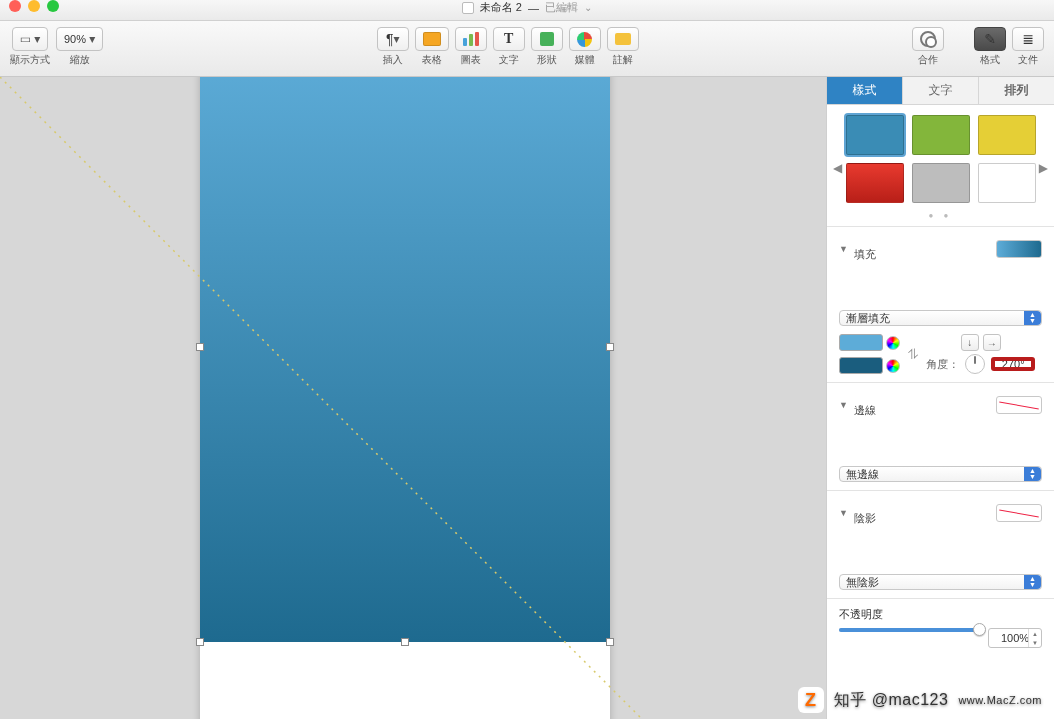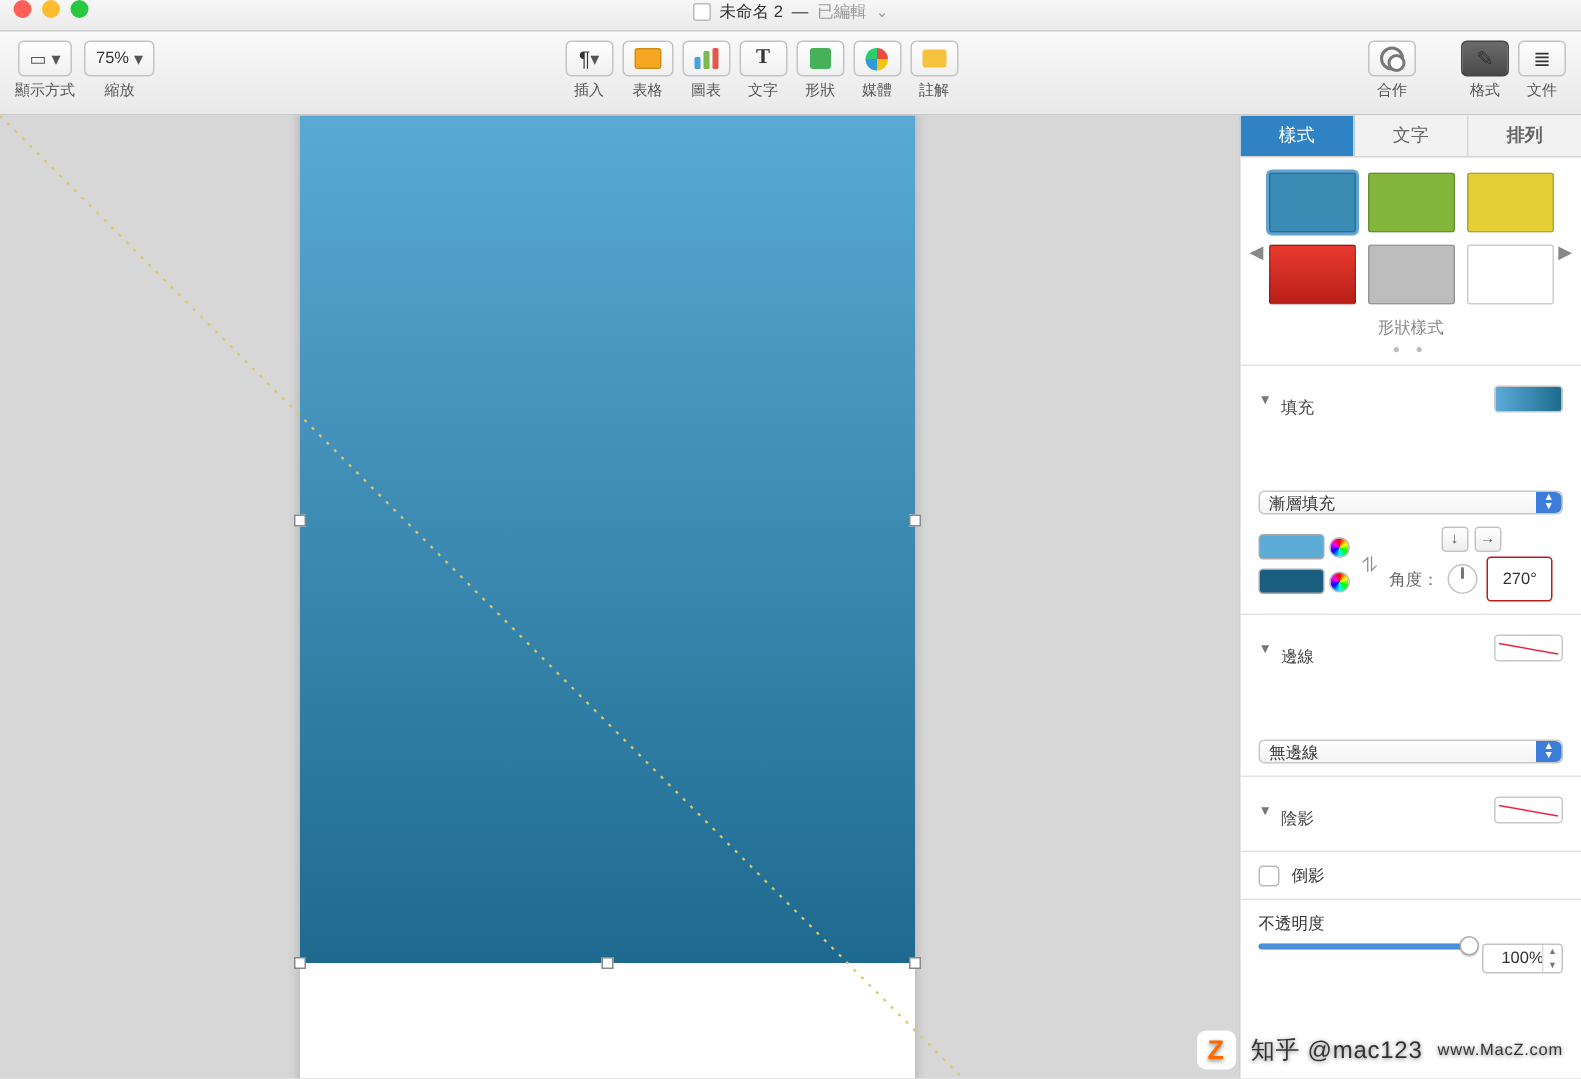--- a/index.html
+++ b/index.html
@@ -98,21 +98,21 @@
 .stop-dark{background:#1a5d7e;}
 .ring{width:14px;height:14px;border-radius:50%;background:conic-gradient(red,yellow,lime,cyan,blue,magenta,red);border:1px solid #bbb;}
 .swap{font-size:14px;color:#888;}
 .angle-block{display:flex;flex-direction:column;align-items:center;gap:3px;}
 .angle-top{display:flex;align-items:center;gap:4px;}
 .mini-btn{width:18px;height:17px;border:1px solid #c3c3c3;border-radius:3px;background:linear-gradient(#fff,#eee);display:flex;align-items:center;justify-content:center;font-size:10px;color:#555;}
 .angle-row{display:flex;align-items:center;gap:6px;}
 .angle-label{color:#666;}
 .angle-dial{width:20px;height:20px;border:1px solid #c3c3c3;border-radius:50%;background:#fff;position:relative;}
 .angle-dial::after{content:"";position:absolute;width:2px;height:8px;background:#777;left:calc(50% - 1px);top:1px;border-radius:1px;}
-.angle-input{width:44px;height:30px;border:1px solid #b91c1c;border-radius:3px;text-align:center;font-size:11px;background:#fff;}
+.angle-input{width:44px;height:14px;border:4px solid #b91c1c;border-radius:3px;text-align:center;font-size:11px;background:#fff;}
 
 .checkbox-row{display:flex;align-items:center;gap:8px;}
 .chk{width:14px;height:14px;border:1px solid #bbb;border-radius:3px;background:#fff;}
 
 .opacity-row{display:flex;gap:8px;margin-top:6px;}
 .slider{flex:1;height:4px;background:#d8d8d8;border-radius:2px;position:relative;}
 .slider .fill{position:absolute;left:0;top:0;bottom:0;width:100%;background:#4a90d9;border-radius:2px;}
 .slider .thumb{position:absolute;right:-6px;top:-5px;width:13px;height:13px;border-radius:50%;background:#fff;border:1px solid #aaa;box-shadow:0 1px 1px rgba(0,0,0,.2);}
 .pct-box{width:54px;height:20px;border:1px solid #c3c3c3;border-radius:3px;display:flex;align-items:center;justify-content:center;background:#fff;position:relative;}
 .pct-box .stepper{position:absolute;right:0;top:0;bottom:0;width:13px;border-left:1px solid #ddd;display:flex;flex-direction:column;}
@@ -141,21 +141,21 @@
   </div>
 </div>
 
 <div class="toolbar">
   <div class="tb-group">
     <div class="tb-btn">
       <div class="btn-top">▭ ▾</div>
       <div class="lbl">顯示方式</div>
     </div>
     <div class="tb-btn">
-      <div class="btn-top"><span>75%</span>&nbsp;▾</div>
+      <div class="btn-top"><span>90%</span>&nbsp;▾</div>
       <div class="lbl">縮放</div>
     </div>
   </div>
 
   <div class="tb-spacer"></div>
 
   <div class="tb-group">
     <div class="tb-btn">
       <div class="btn-top"><span class="icon-pilcrow">¶</span>▾</div>
       <div class="lbl">插入</div>
@@ -260,21 +260,20 @@
     <div class="swatch-row">
       <div class="swatch sw-blue"></div>
       <div class="swatch sw-green"></div>
       <div class="swatch sw-yellow"></div>
     </div>
     <div class="swatch-row">
       <div class="swatch sw-red"></div>
       <div class="swatch sw-grey"></div>
       <div class="swatch sw-white"></div>
     </div>
-    <div class="style-label">形狀樣式</div>
     <div class="dots">● ●</div>
   </div>
 
   <div class="section">
     <div class="sec-head">
       <span class="tri">▼</span>
       <span class="sec-title">填充</span>
       <span class="preview-chip chip-grad"></span>
     </div>
     <div class="select-ctrl">
@@ -318,28 +317,26 @@
       <span class="arrows">▲<br>▼</span>
     </div>
   </div>
 
   <div class="section">
     <div class="sec-head">
       <span class="tri">▼</span>
       <span class="sec-title">陰影</span>
       <span class="preview-chip chip-none"></span>
     </div>
-  </div>
-
-  <div class="section">
-    <div class="checkbox-row">
-      <div class="chk"></div>
-      <span>倒影</span>
-    </div>
-  </div>
+    <div class="select-ctrl">
+      <span>無陰影</span>
+      <span class="arrows">▲<br>▼</span>
+    </div>
+  </div>
+
 
   <div class="section">
     <div>不透明度</div>
     <div class="opacity-row">
       <div class="slider">
         <div class="fill"></div>
           <div class="thumb"></div>
       </div>
       <div class="pct-box">
         <span>100%</span>

